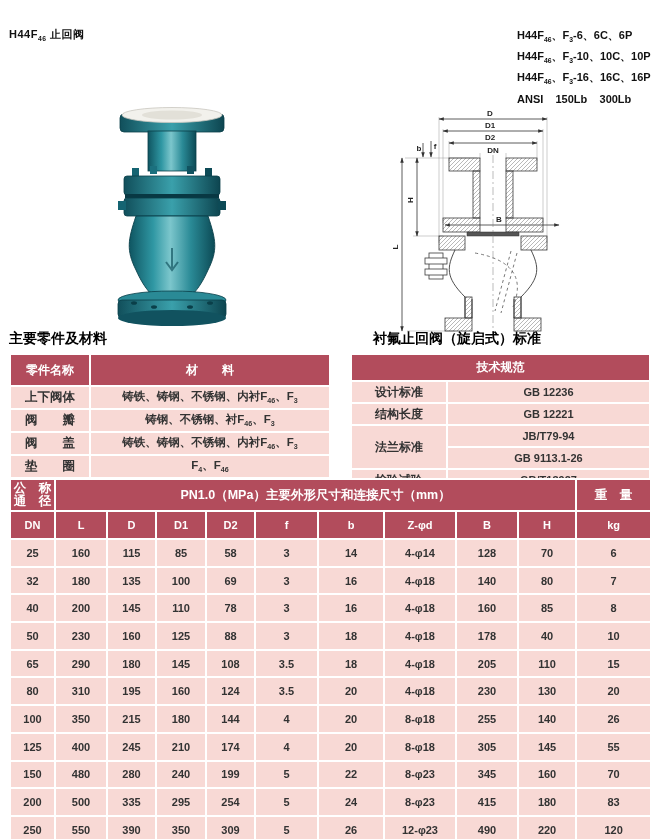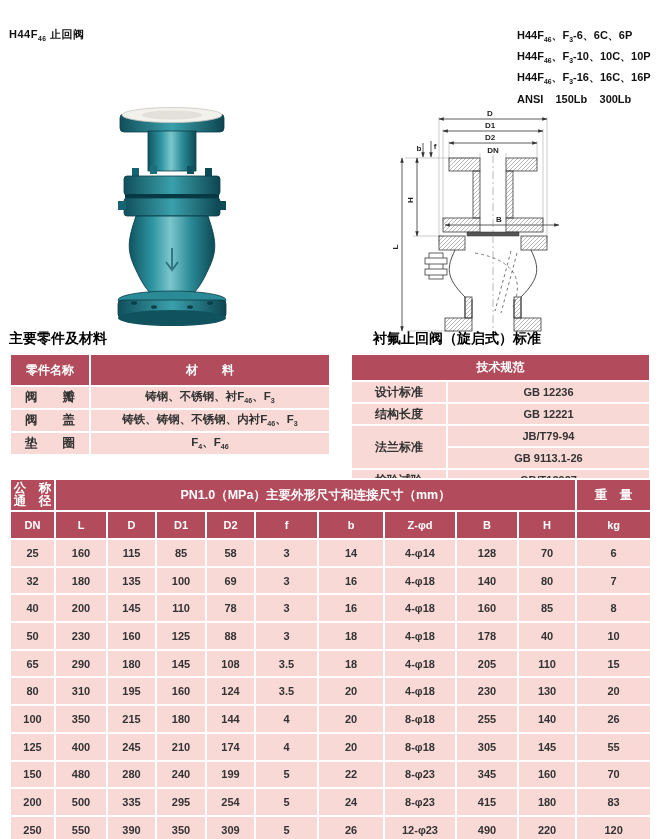--- a/index.html
+++ b/index.html
@@ -194,20 +194,24 @@
         <col style="width:80px">
         <col>
       </colgroup>
     <thead>
       <tr>
         <th class="hdr">零件名称</th>
         <th class="hdr">材　　料</th>
       </tr>
     </thead>
     <tbody id="materials-body">
+        <tr>
+          <td class="cell">上下阀体</td>
+          <td class="cell">铸铁、铸钢、不锈钢、内衬F<sub>46</sub>、F<sub>3</sub></td>
+        </tr>
         <tr>
           <td class="cell">阀　　瓣</td>
           <td class="cell">铸钢、不锈钢、衬F<sub>46</sub>、F<sub>3</sub></td>
         </tr>
         <tr>
           <td class="cell">阀　　盖</td>
           <td class="cell">铸铁、铸钢、不锈钢、内衬F<sub>46</sub>、F<sub>3</sub></td>
         </tr>
         <tr>
           <td class="cell">垫　　圈</td>

